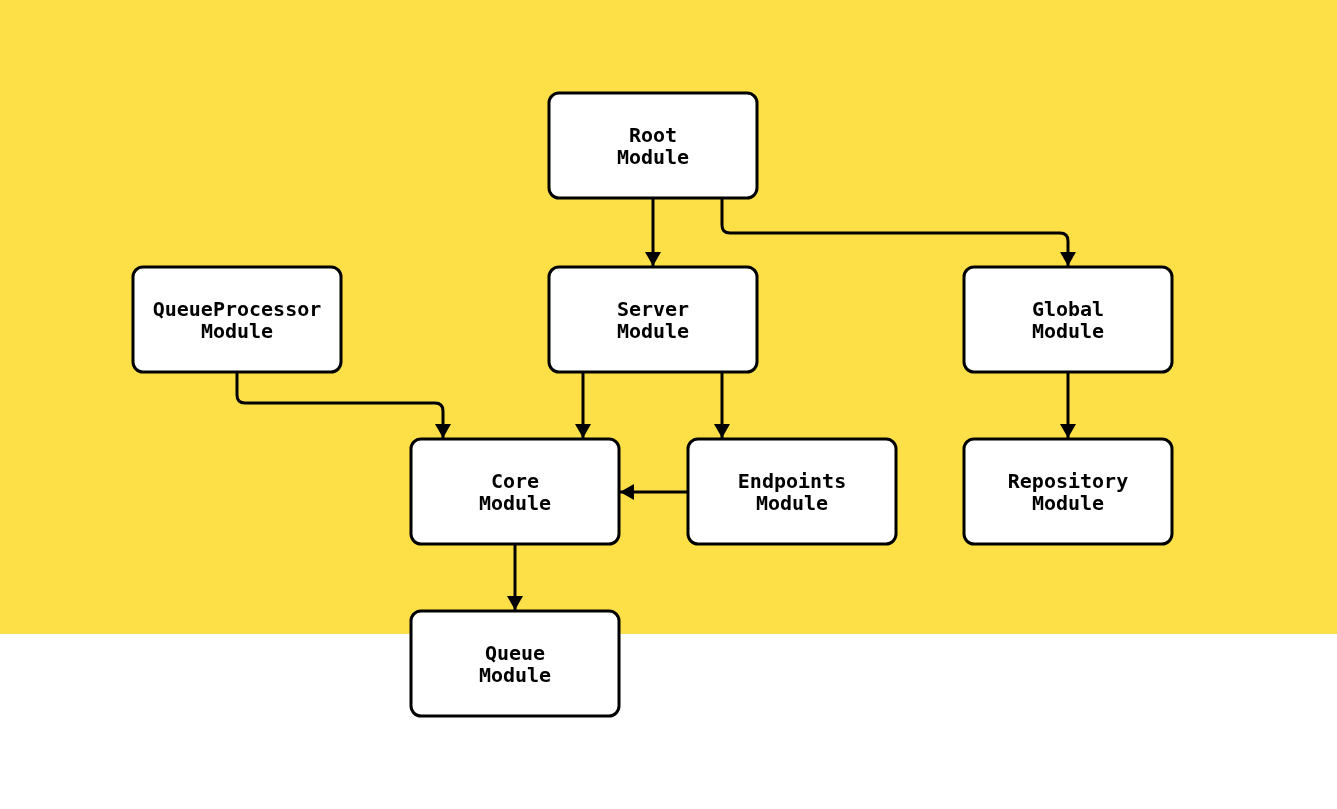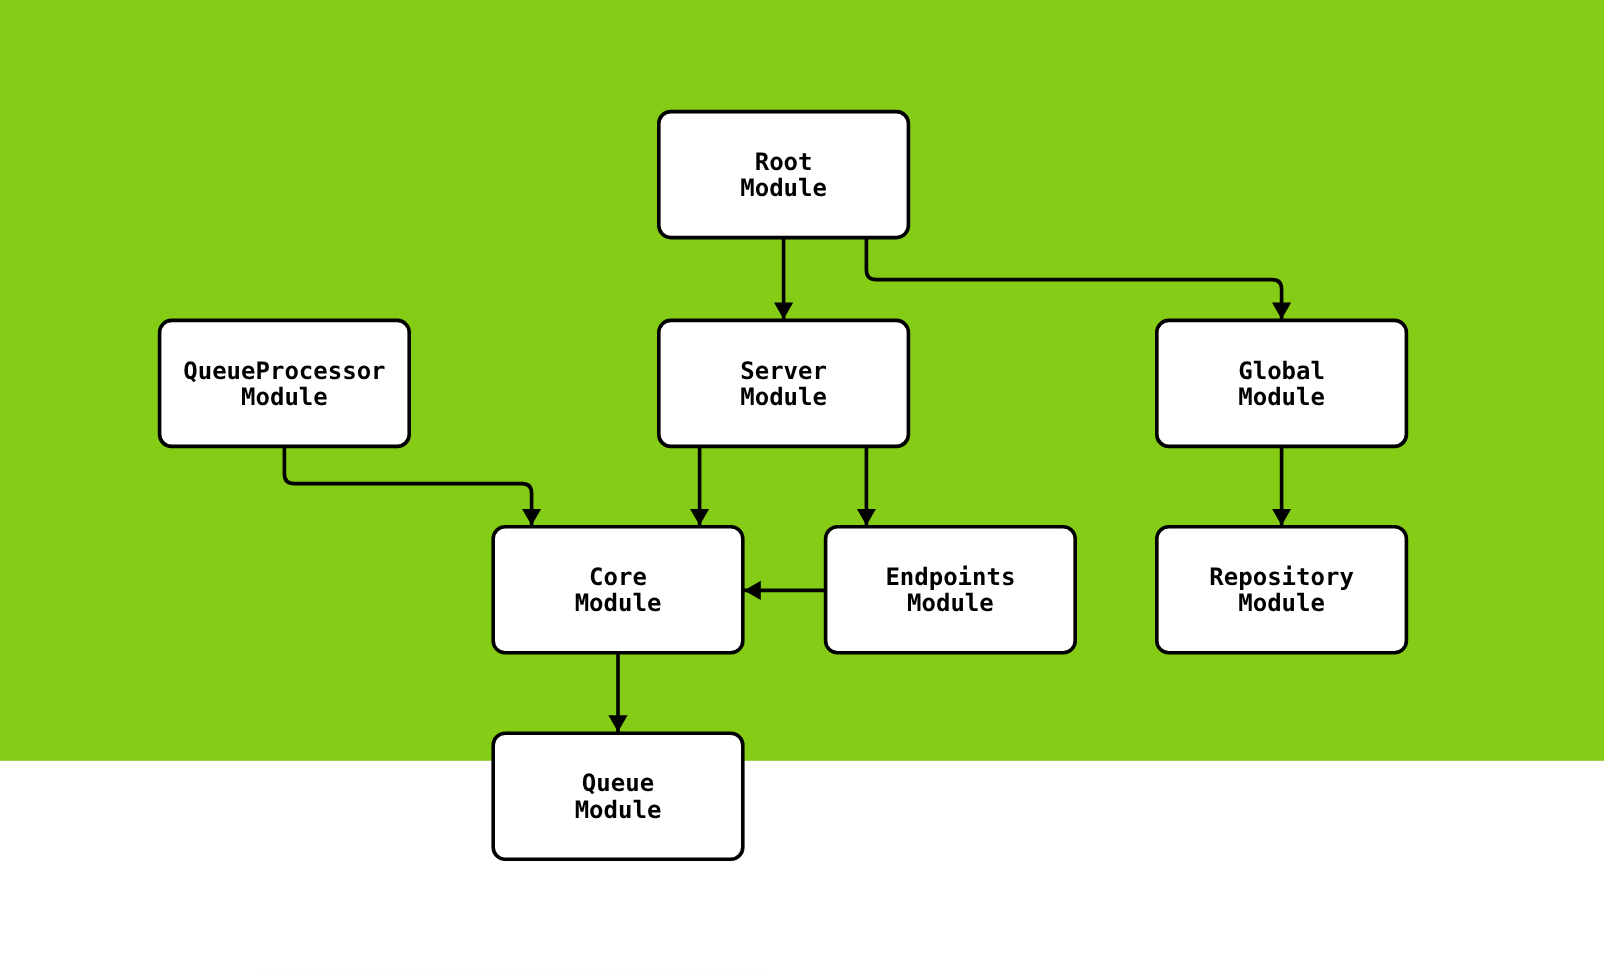--- a/index.html
+++ b/index.html
@@ -8,21 +8,21 @@
     background: #ffffff;
     width: 1337px;
     height: 809px;
     overflow: hidden;
     font-family: "DejaVu Sans Mono", monospace;
   }
   .canvas-wrap {
     position: relative;
     width: 1337px;
     height: 634px;
-    background: #84cc16;
+    background: #fde047;
   }
   svg { display: block; }
   .node-box {
     fill: #ffffff;
     stroke: #000000;
     stroke-width: 3;
   }
   .node-label {
     font-family: "DejaVu Sans Mono", monospace;
     font-weight: 700;

